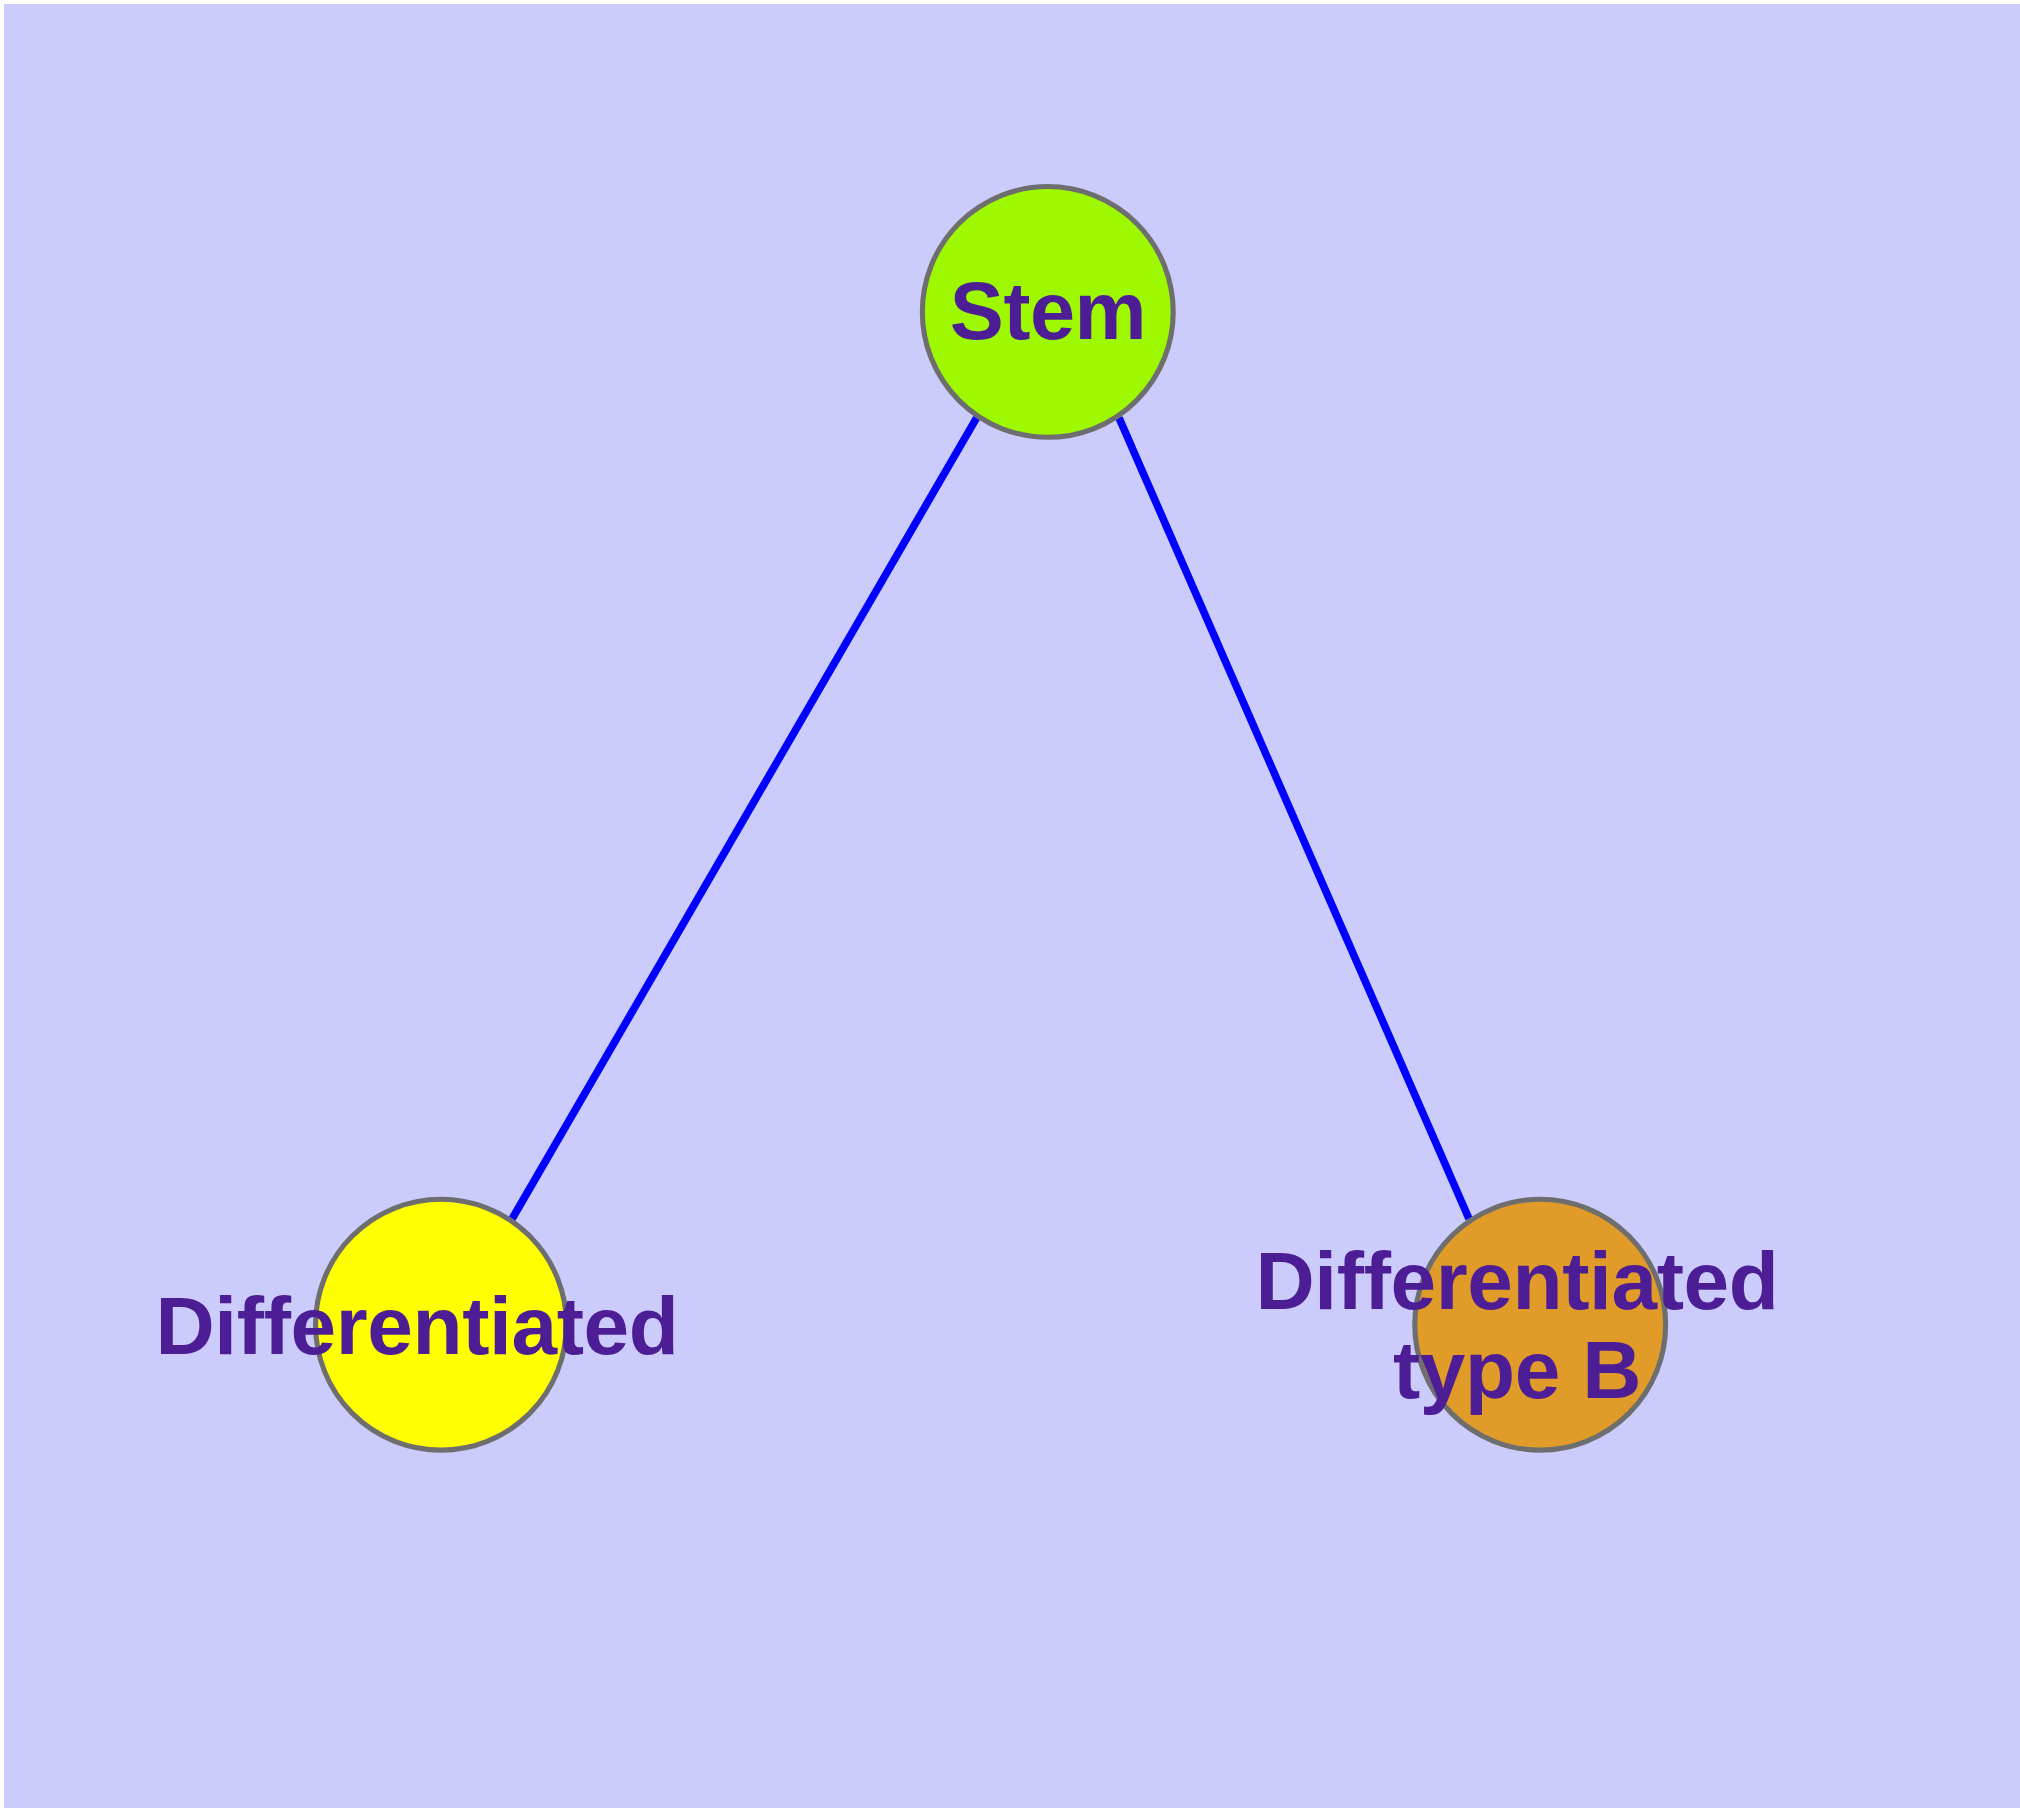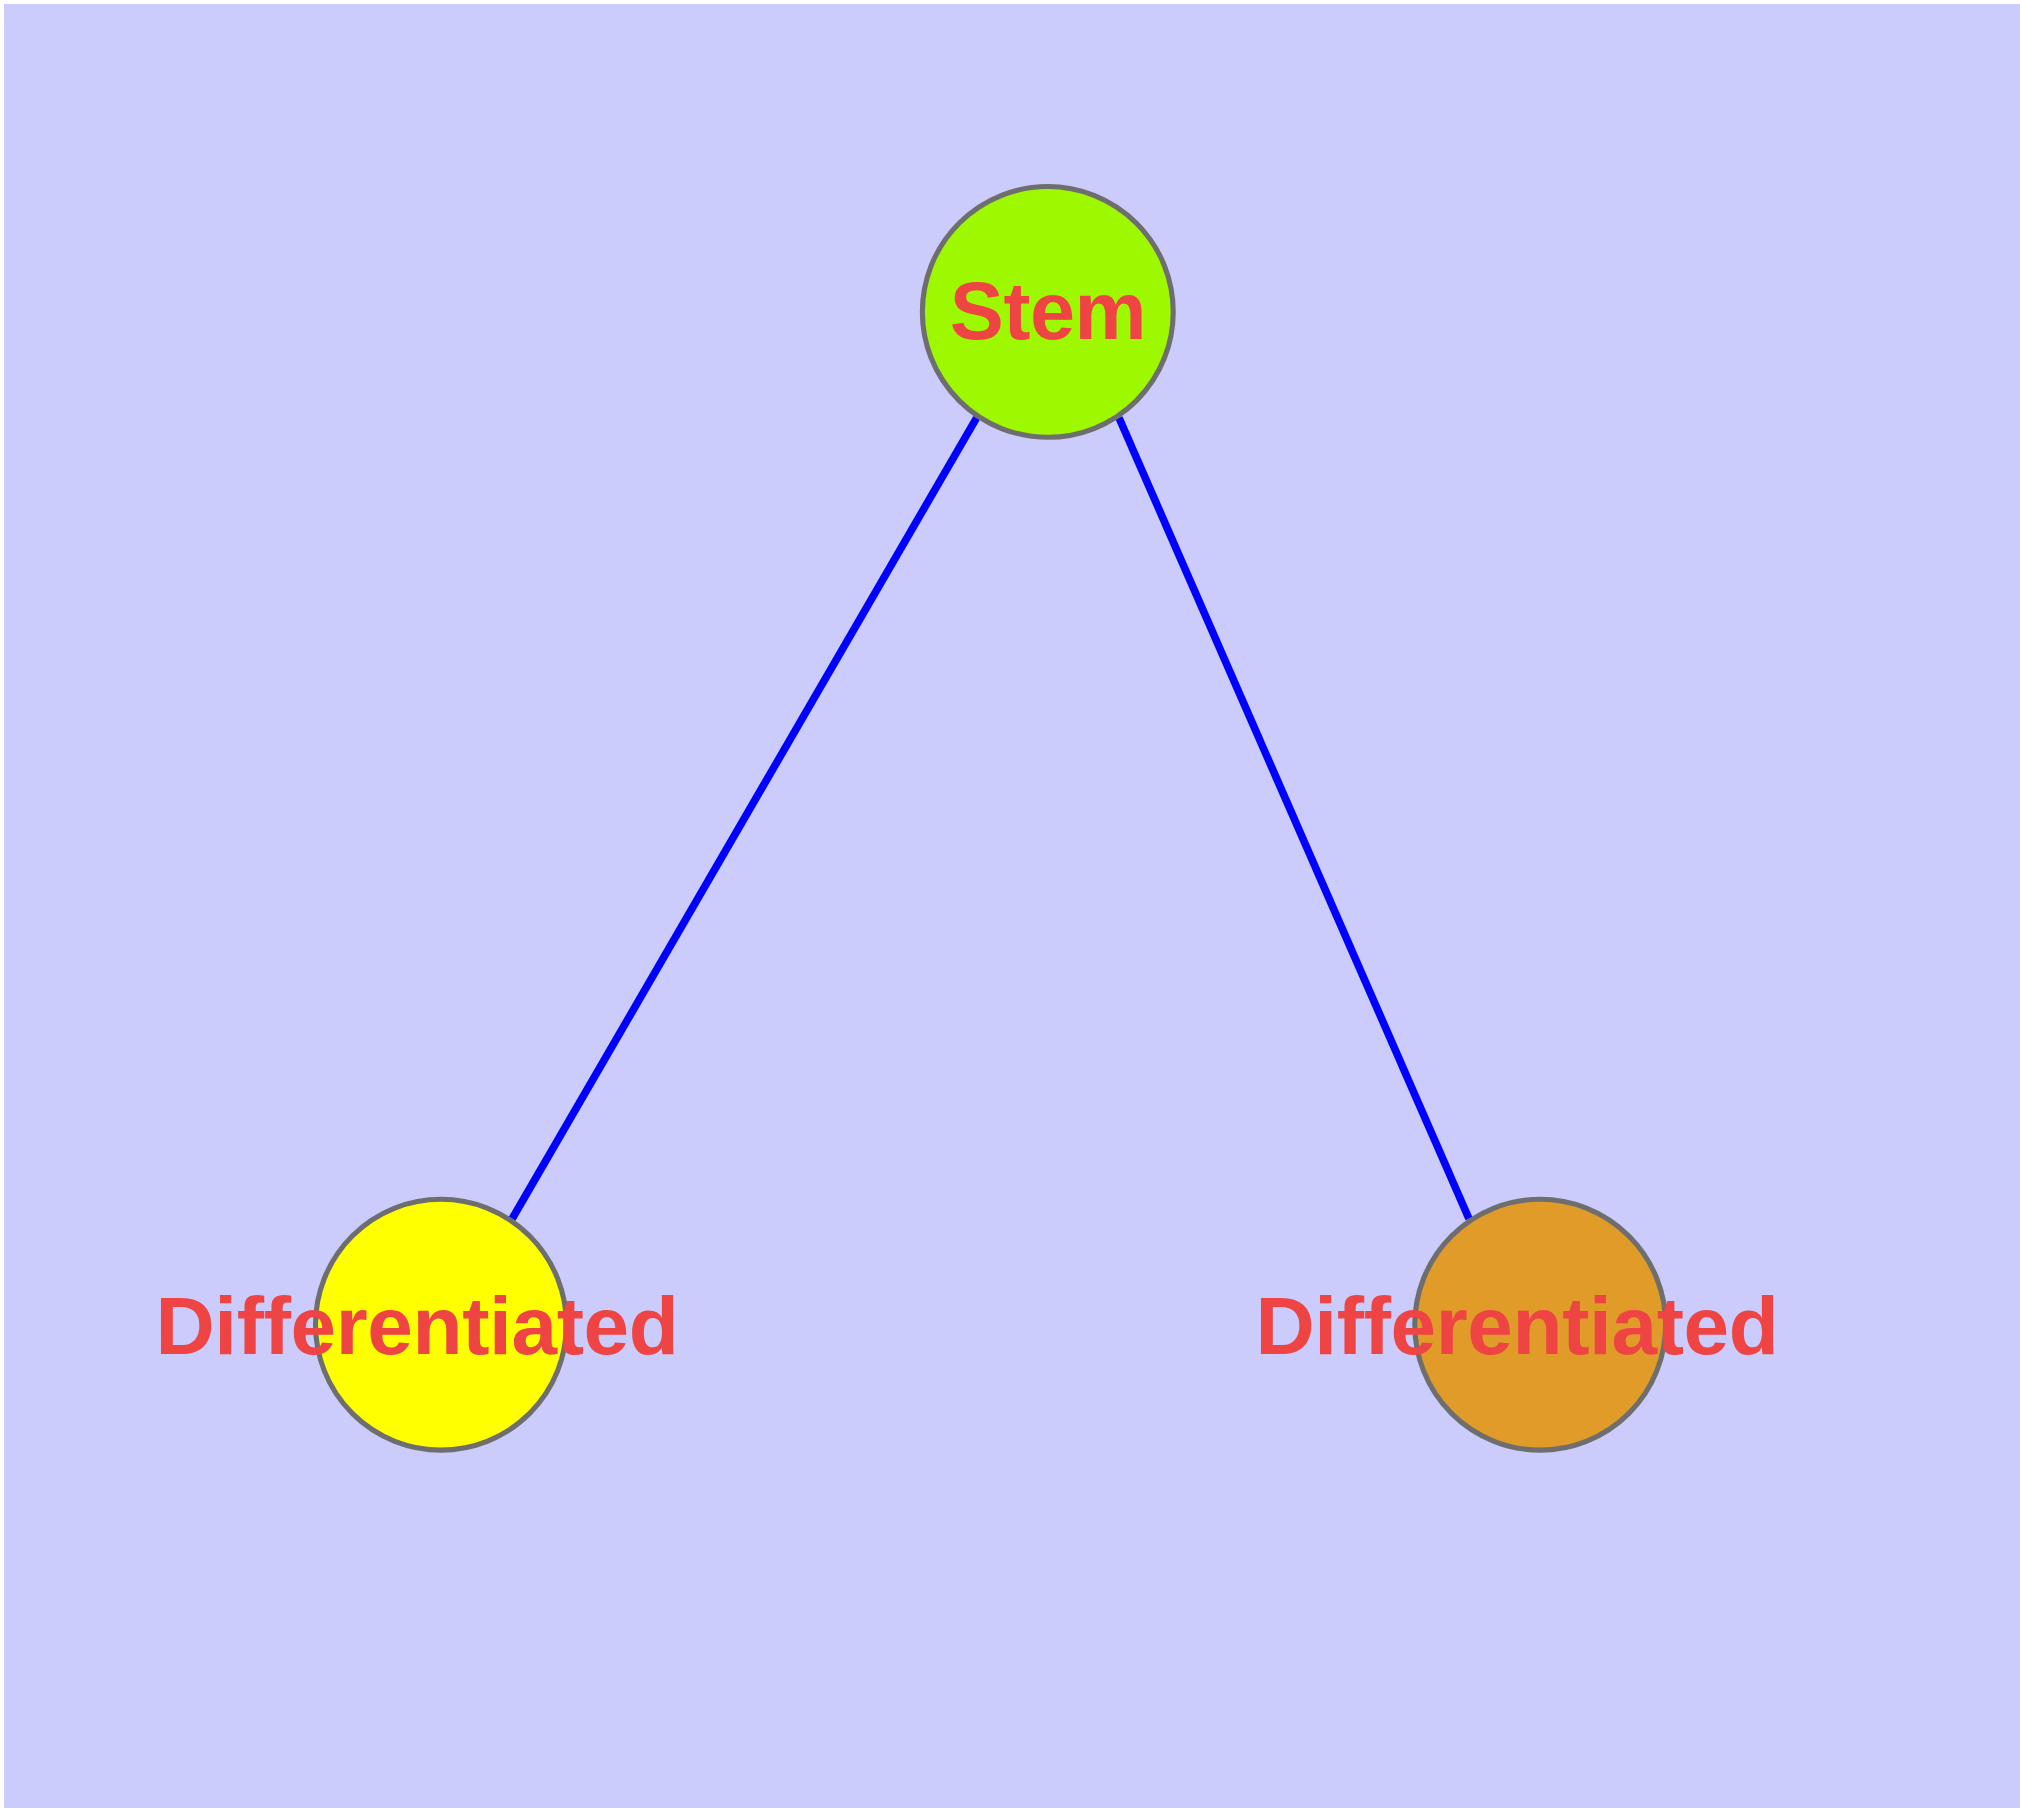--- a/index.html
+++ b/index.html
@@ -27,21 +27,21 @@
   #graph-svg {
     position: absolute;
     left: 0;
     top: 0;
     width: 2021px;
     height: 1812px;
     overflow: visible;
   }
   .node-label {
     position: absolute;
-    color: #ef4444;
+    color: #4c1d95;
     font-weight: bold;
     font-family: "Liberation Sans", "DejaVu Sans", sans-serif;
     text-align: center;
     white-space: pre;
     line-height: 1.08;
     letter-spacing: -0.4px;
     pointer-events: none;
   }
   #label-stem {
     font-size: 81px;
@@ -80,16 +80,16 @@
       <circle cx="1236" cy="368" r="148" fill="#9ef900" stroke="#6e6e6e" stroke-width="6"></circle>
       <circle cx="520" cy="1563" r="148" fill="#ffff00" stroke="#6e6e6e" stroke-width="6"></circle>
       <circle cx="1817" cy="1563" r="148" fill="#e09b28" stroke="#6e6e6e" stroke-width="6"></circle>
     </g>
   </svg>
 
   <div class="node-label" id="label-stem">Stem</div>
 
   <div class="node-label" id="label-diff-a"><span>Differentiated</span><br></div>
 
-  <div class="node-label" id="label-diff-b"><span>Differentiated</span><br></div>
+  <div class="node-label" id="label-diff-b"><span>Differentiated</span><br><span>type B</span></div>
 
 </div>
 
 
 </body></html>

